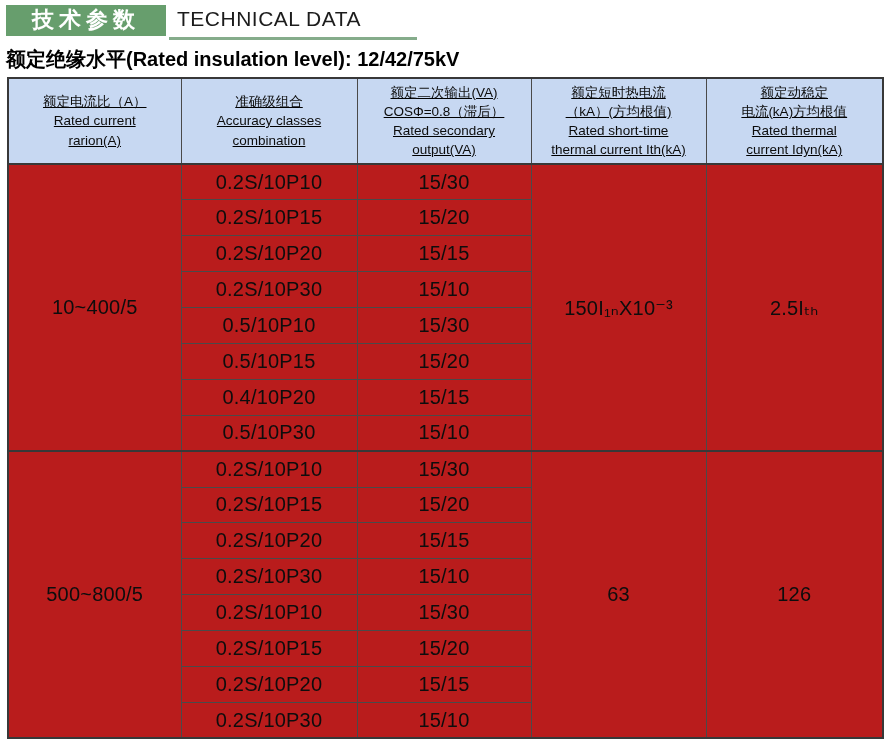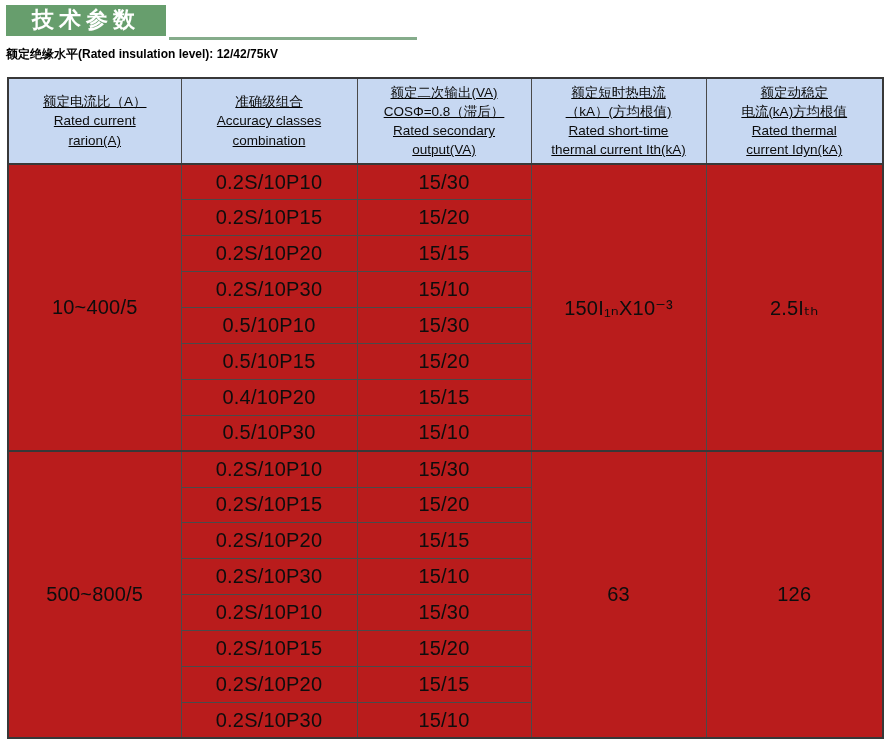--- a/index.html
+++ b/index.html
@@ -46,21 +46,21 @@
     left: 169px;
     top: 37px;
     width: 248px;
     height: 3px;
     background: #85ac8b;
   }
   .subtitle {
     position: absolute;
     left: 6px;
     top: 46px;
-    font-size: 12px;
+    font-size: 20px;
     font-weight: 600;
     color: #000000;
     white-space: nowrap;
   }
   table.tech {
     position: absolute;
     left: 7px;
     top: 77px;
     width: 875px;
     border-collapse: collapse;
@@ -101,20 +101,21 @@
 </style>
 </head>
 <body>
 
 <div class="page">
 
   <div class="title-box">
     <span>技术参数</span>
   </div>
 
+  <div class="title-en">TECHNICAL DATA</div>
 
   <div class="title-underline"></div>
 
   <div class="subtitle">额定绝缘水平(Rated insulation level): 12/42/75kV</div>
 
   <table class="tech">
     <colgroup>
       <col style="width:173px">
       <col style="width:176px">
       <col style="width:174px">

